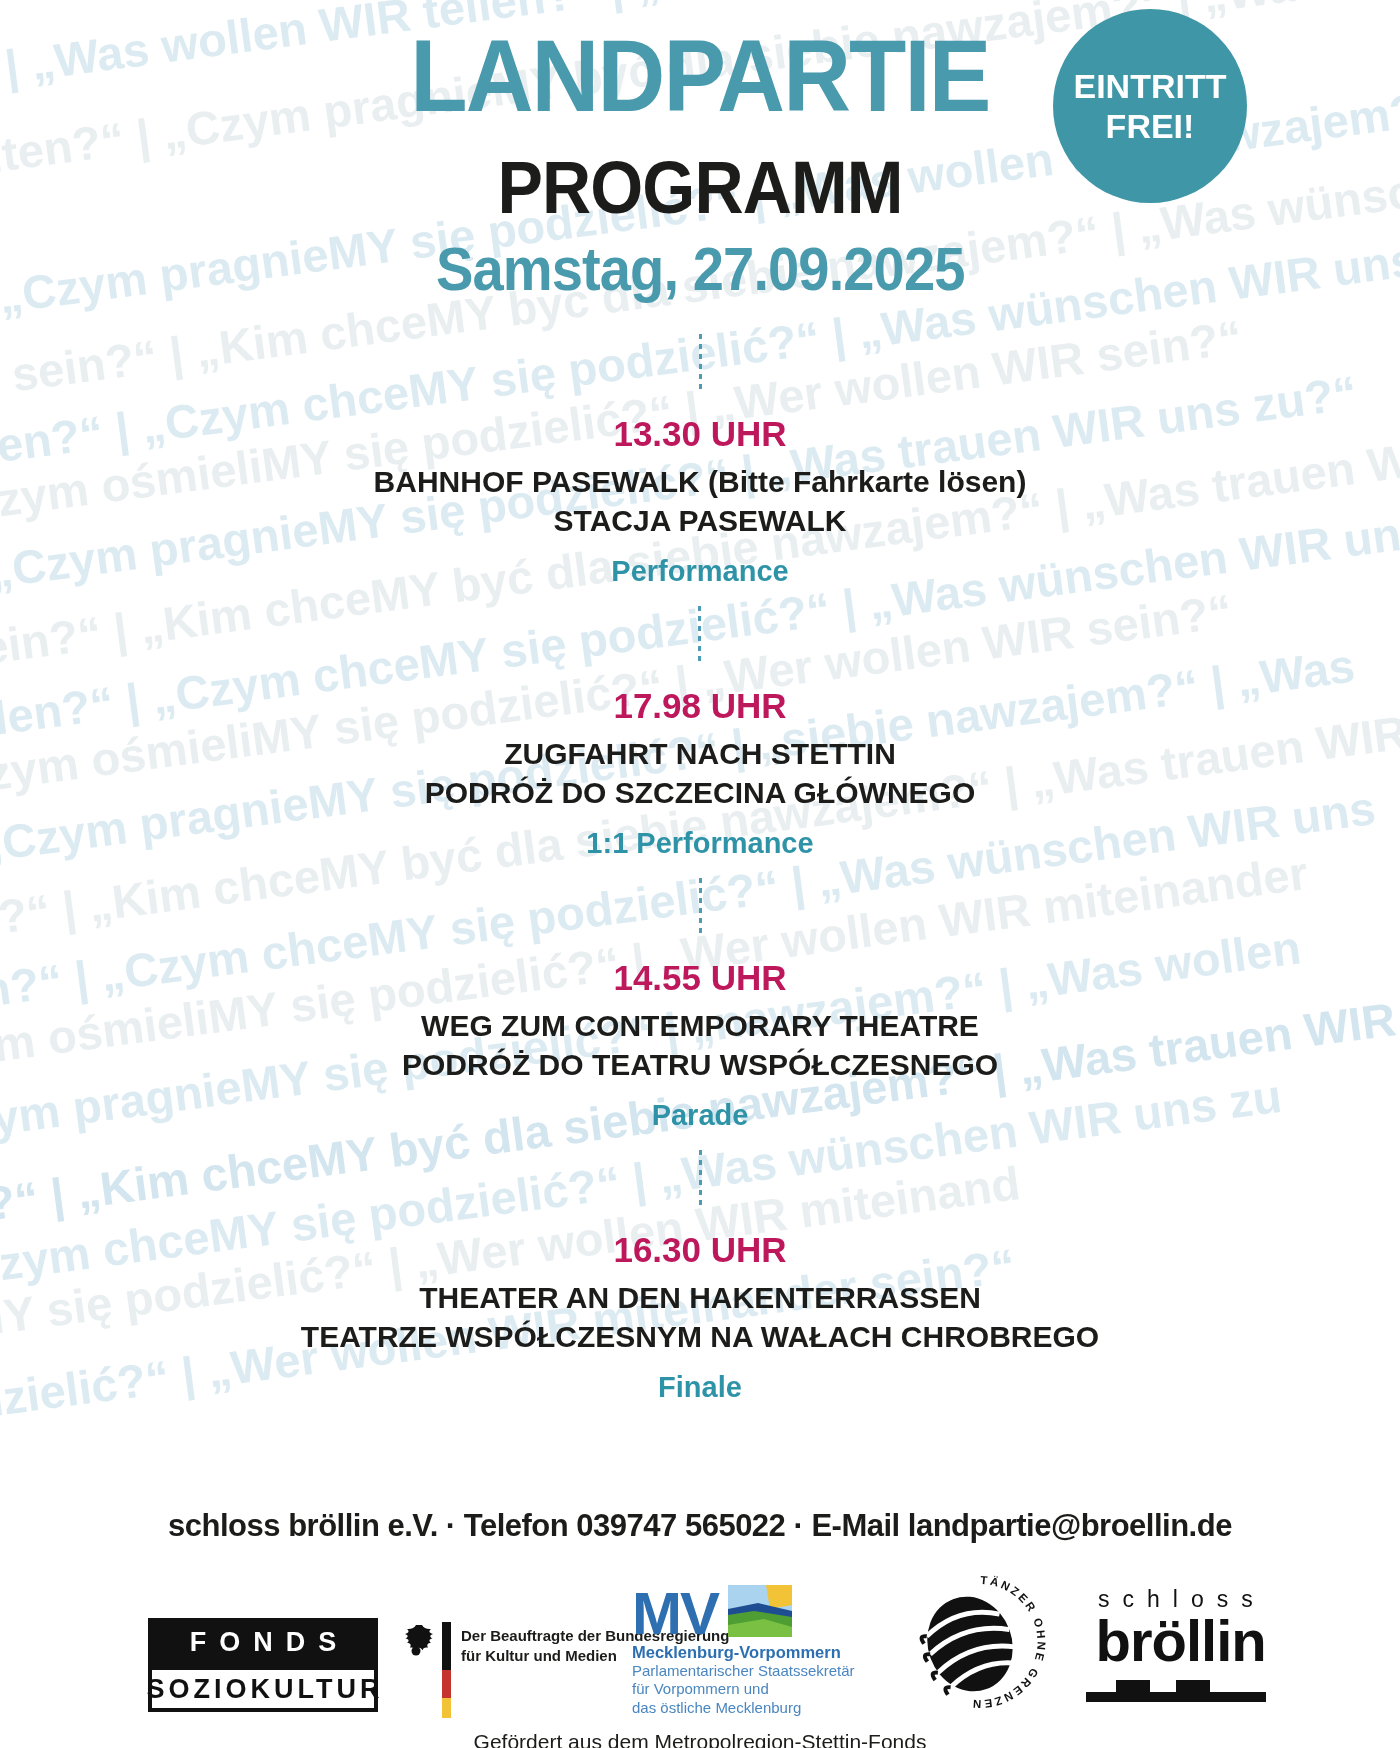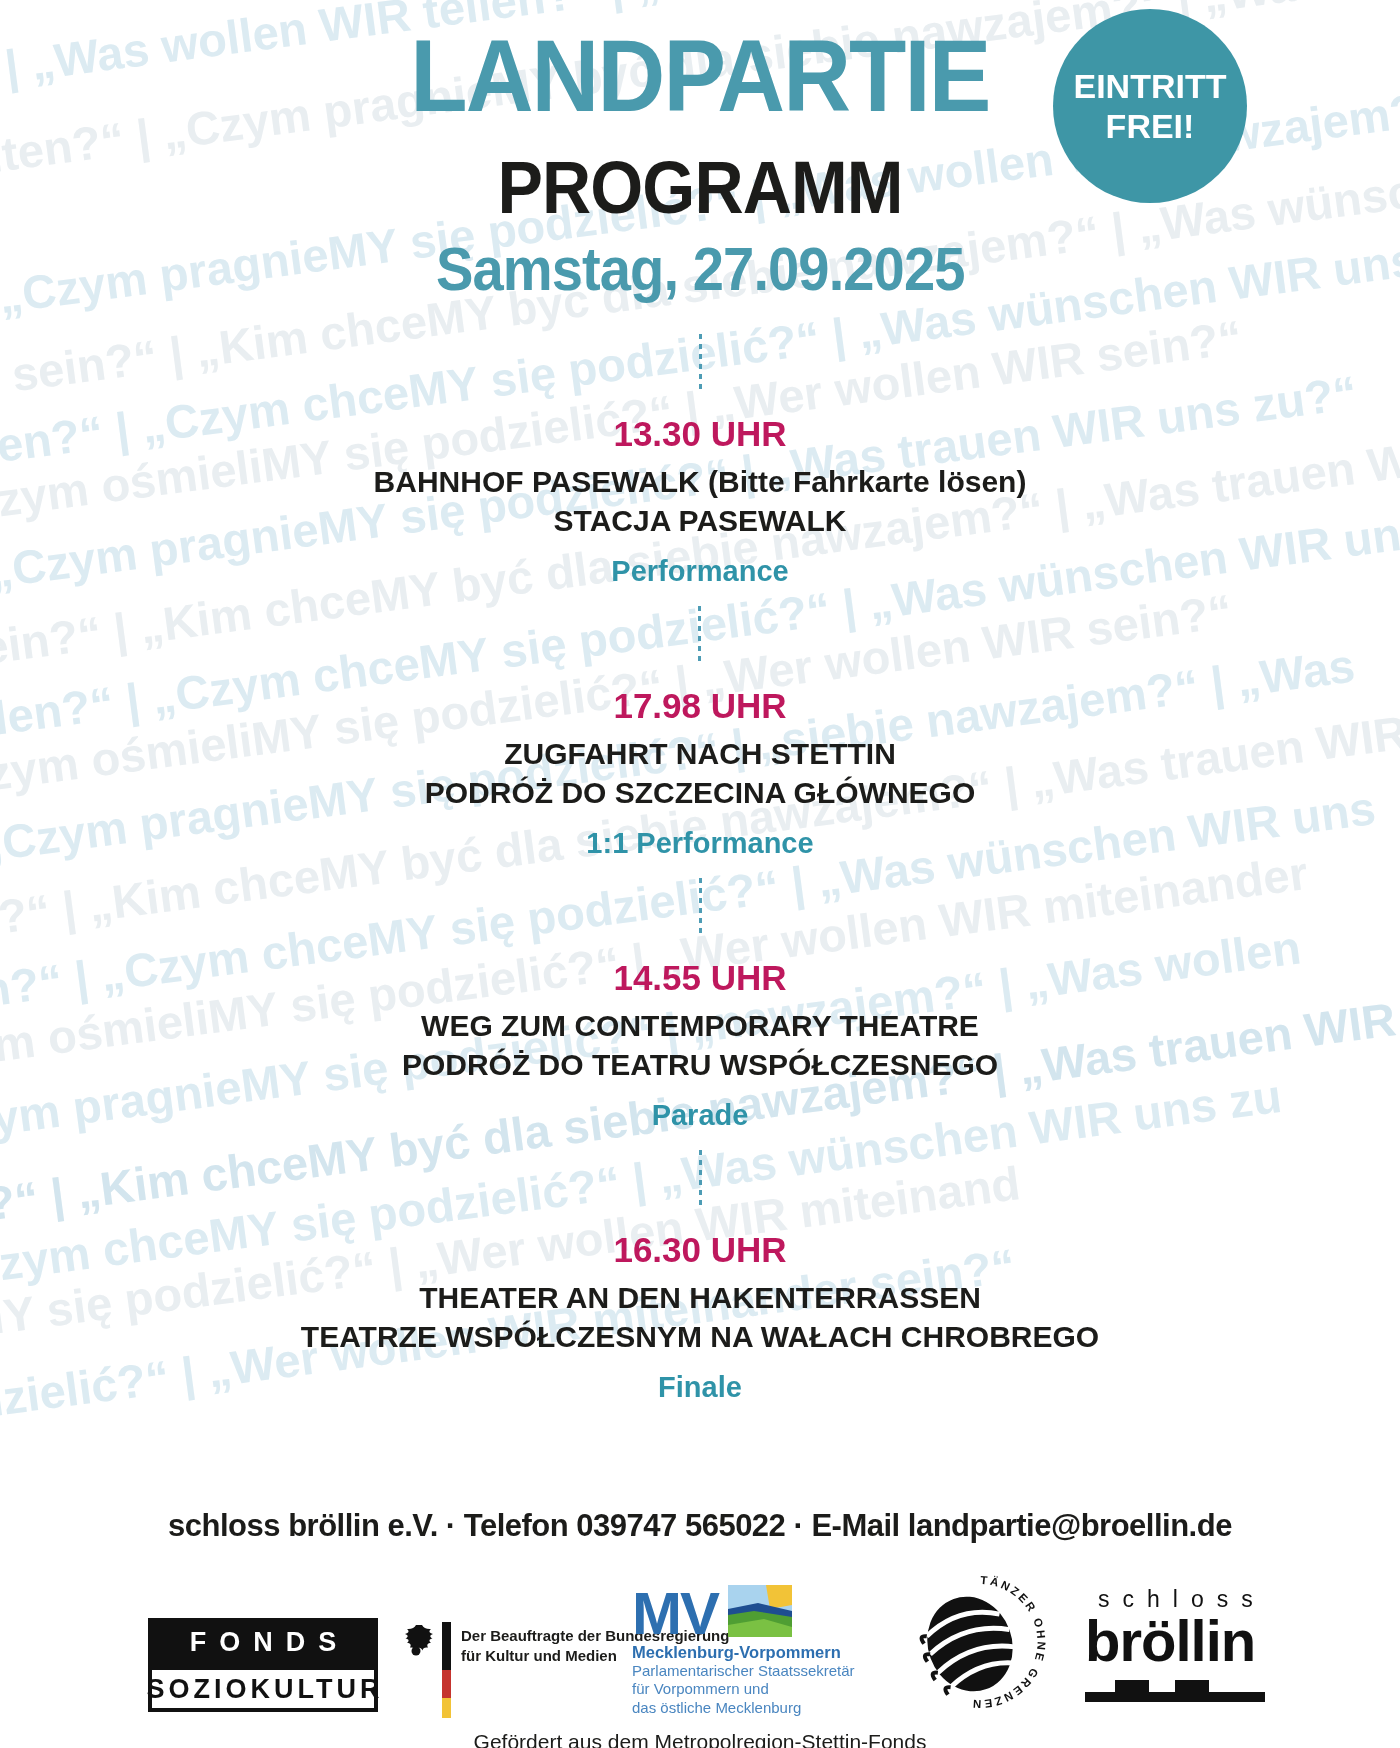--- a/index.html
+++ b/index.html
@@ -86,21 +86,21 @@
     width:9px;height:96px;margin:0 10px 0 8px;
     background:linear-gradient(#111 0 48px,#c5342e 48px 76px,#f2c337 76px 96px);
   }
   .bkm-text{padding-top:4px;font-size:15px;line-height:1.3;font-weight:600;color:#1c1c1a;}
   .mv{left:632px;top:1585px;display:flex;flex-direction:column;}
   .mv-row{display:flex;align-items:flex-start;gap:10px;}
   .mv-abbr{font-size:60px;line-height:0.95;font-weight:700;color:#2d6fb0;letter-spacing:-2px;}
   .mv-text{font-size:15px;line-height:1.22;color:#4a86c0;}
   .mv-text .mv-b{font-weight:700;font-size:16.5px;color:#2d6fb0;}
   .tog{left:908px;top:1570px;}
-  .broellin{left:1085px;top:1586px;display:flex;flex-direction:column;align-items:flex-start;}
+  .broellin{left:1085px;top:1586px;display:flex;flex-direction:column;align-items:flex-end;}
   .broellin-schloss{font-size:23px;font-weight:400;color:#111;letter-spacing:13px;text-indent:13px;}
   .broellin-name{font-size:58px;line-height:0.95;font-weight:700;color:#111;letter-spacing:-1px;}
   .funding{
     position:absolute;left:0;right:0;top:1730px;
     text-align:center;font-size:21px;font-weight:500;color:#1c1c1a;
   }
 </style>
 </head>
 <body>
 

